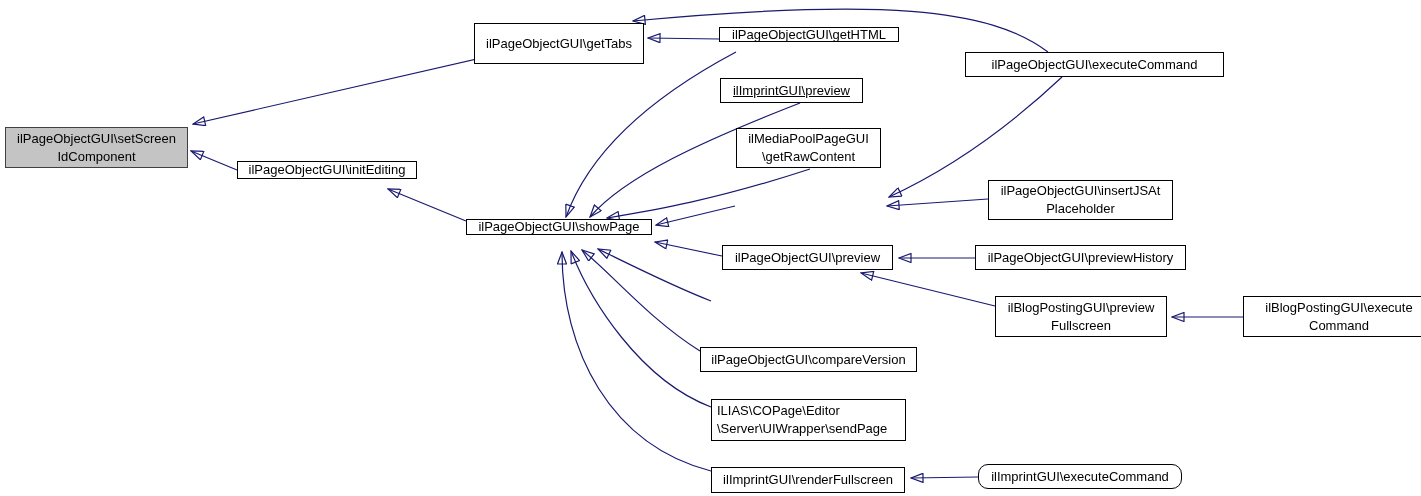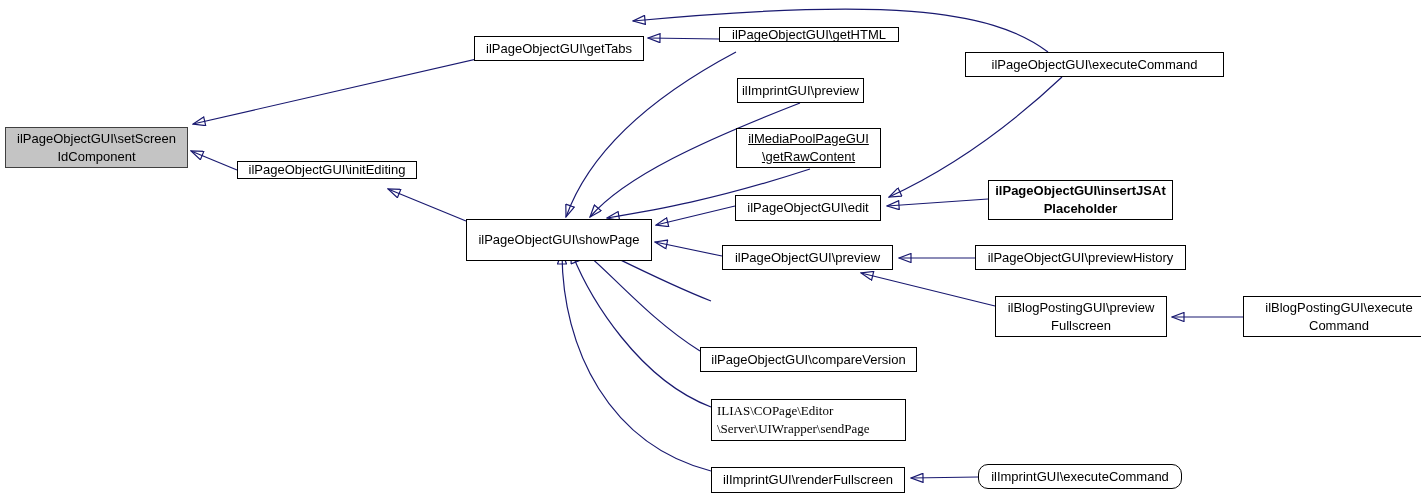--- a/index.html
+++ b/index.html
@@ -71,51 +71,50 @@
       <path d="M 1243,317 L 1172,317" marker-end="url(#arrowhead)"></path>
       <path d="M 978,477 L 911,478" marker-end="url(#arrowhead)"></path>
     </g>
   </svg>
 
   <div class="node highlight" style="left:5px; top:127px; width:183px; height:41px;">ilPageObjectGUI\setScreen
 IdComponent</div>
 
   <div class="node" style="left:237px; top:161px; width:180px; height:18px;">ilPageObjectGUI\initEditing</div>
 
-  <div class="node" style="left:474px; top:36px; width:170px; height:25px;">ilPageObjectGUI\getTabs</div>
+  <div class="node" style="left:474px; top:23px; width:170px; height:41px;">ilPageObjectGUI\getTabs</div>
 
   <div class="node" style="left:719px; top:27px; width:180px; height:15px;">ilPageObjectGUI\getHTML</div>
 
   <div class="node" style="left:965px; top:52px; width:259px; height:25px;">ilPageObjectGUI\executeCommand</div>
 
-  <div class="node" style="left:737px; top:78px; width:127px; height:25px;">ilImprintGUI\preview</div>
+  <div class="node" style="left:720px; top:78px; width:143px; height:25px;text-decoration:underline;">ilImprintGUI\preview</div>
 
-  <div class="node" style="left:736px; top:128px; width:145px; height:40px;text-decoration:underline;">ilMediaPoolPageGUI
+  <div class="node" style="left:736px; top:128px; width:145px; height:40px;">ilMediaPoolPageGUI
 \getRawContent</div>
 
-  <div class="node" style="left:735px; top:195px; width:146px; height:26px;">ilPageObjectGUI\edit</div>
 
-  <div class="node" style="left:988px; top:180px; width:185px; height:40px;font-weight:bold;">ilPageObjectGUI\insertJSAt
+  <div class="node" style="left:988px; top:180px; width:185px; height:40px;">ilPageObjectGUI\insertJSAt
 Placeholder</div>
 
-  <div class="node" style="left:466px; top:219px; width:186px; height:42px;">ilPageObjectGUI\showPage</div>
+  <div class="node" style="left:466px; top:219px; width:186px; height:16px;">ilPageObjectGUI\showPage</div>
 
   <div class="node" style="left:722px; top:245px; width:171px; height:25px;">ilPageObjectGUI\preview</div>
 
   <div class="node" style="left:975px; top:245px; width:211px; height:25px;">ilPageObjectGUI\previewHistory</div>
 
 
   <div class="node" style="left:995px; top:296px; width:172px; height:41px;">ilBlogPostingGUI\preview
 Fullscreen</div>
 
   <div class="node" style="left:1243px; top:296px; width:192px; height:41px;">ilBlogPostingGUI\execute
 Command</div>
 
   <div class="node" style="left:700px; top:347px; width:217px; height:25px;">ilPageObjectGUI\compareVersion</div>
 
-  <div class="node align-left" style="left:711px; top:399px; width:195px; height:42px;font-family:Liberation Serif, serif;">ILIAS\COPage\Editor
+  <div class="node align-left" style="left:711px; top:399px; width:195px; height:42px;">ILIAS\COPage\Editor
 \Server\UIWrapper\sendPage</div>
 
   <div class="node" style="left:711px; top:467px; width:194px; height:26px;">ilImprintGUI\renderFullscreen</div>
 
   <div class="node" style="left:978px; top:464px; width:204px; height:25px;border-radius:10px;">ilImprintGUI\executeCommand</div>
 
 </div>
 
 </body></html>

